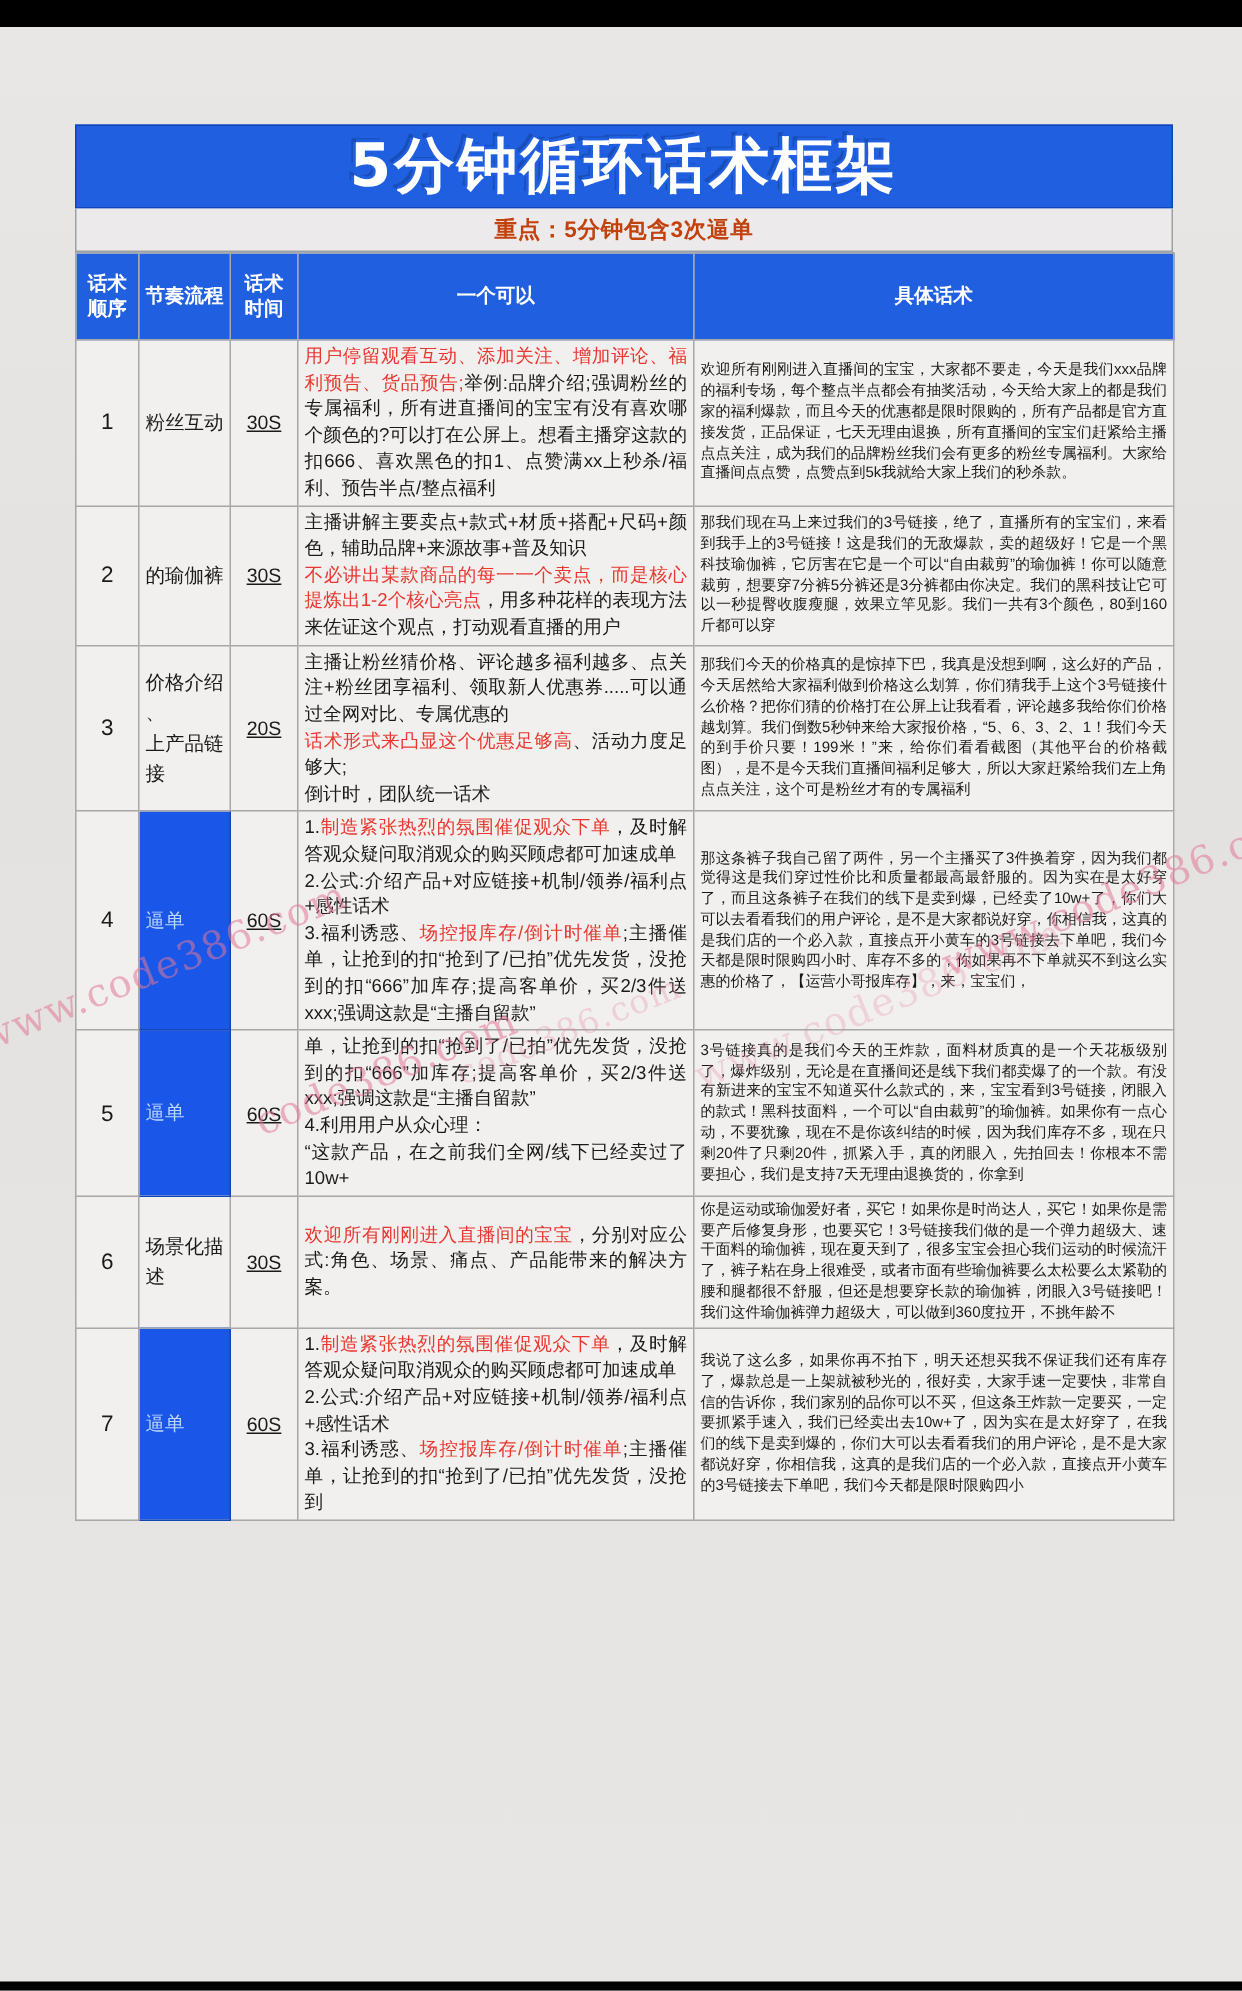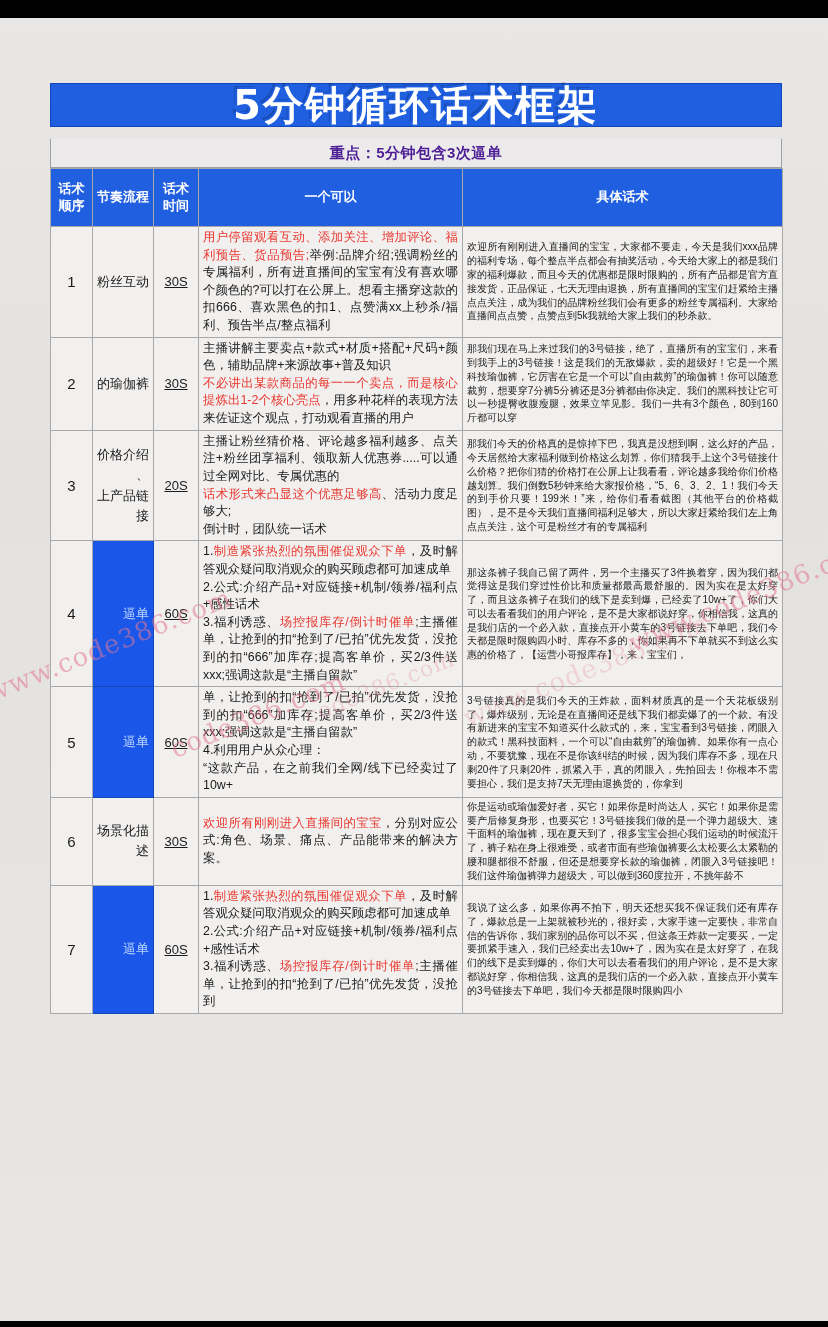--- a/index.html
+++ b/index.html
@@ -42,21 +42,21 @@
     width: 828px; height: 1303px;
     background: linear-gradient(180deg,#e9e7e6 0%, #e4e2e1 35%, #e8e6e5 100%);
   }
 
   
   .title-band {
     position: absolute;
     left: 50px;
     top: 83px;
     width: 732px;
-    height: 44px;
+    height: 56px;
     background: #1f5fe0;
     border: 1px solid #1046b8;
     box-sizing: border-box;
     display: flex;
     align-items: center;
     justify-content: center;
     z-index: 5;
   }
   .title-text {
     font-family: "DejaVu Sans", "Liberation Sans", sans-serif;
@@ -83,21 +83,21 @@
     border-bottom: 1px solid #9aa0a6;
     box-sizing: border-box;
     display: flex;
     align-items: center;
     justify-content: center;
     z-index: 5;
   }
   .subtitle-text {
     font-size: 15px;
     font-weight: bold;
-    color: #4c1d95;
+    color: #c2410c;
     letter-spacing: 0.5px;
     white-space: nowrap;
   }
 
   
   table.grid {
     position: absolute;
     left: 50px;
     top: 168px;
     width: 732px;
@@ -130,21 +130,21 @@
 
   tbody td {
     background: #f2f0ef;
   }
   td.order {
     text-align: center;
     font-size: 15px;
     color: #1a1a1a;
   }
   td.flow {
-    text-align: right;
+    text-align: left;
     font-size: 13px;
     color: #1a1a1a;
     line-height: 1.55;
   }
   td.time {
     text-align: center;
     font-size: 13px;
     color: #1a1a1a;
     text-decoration: underline;
   }

